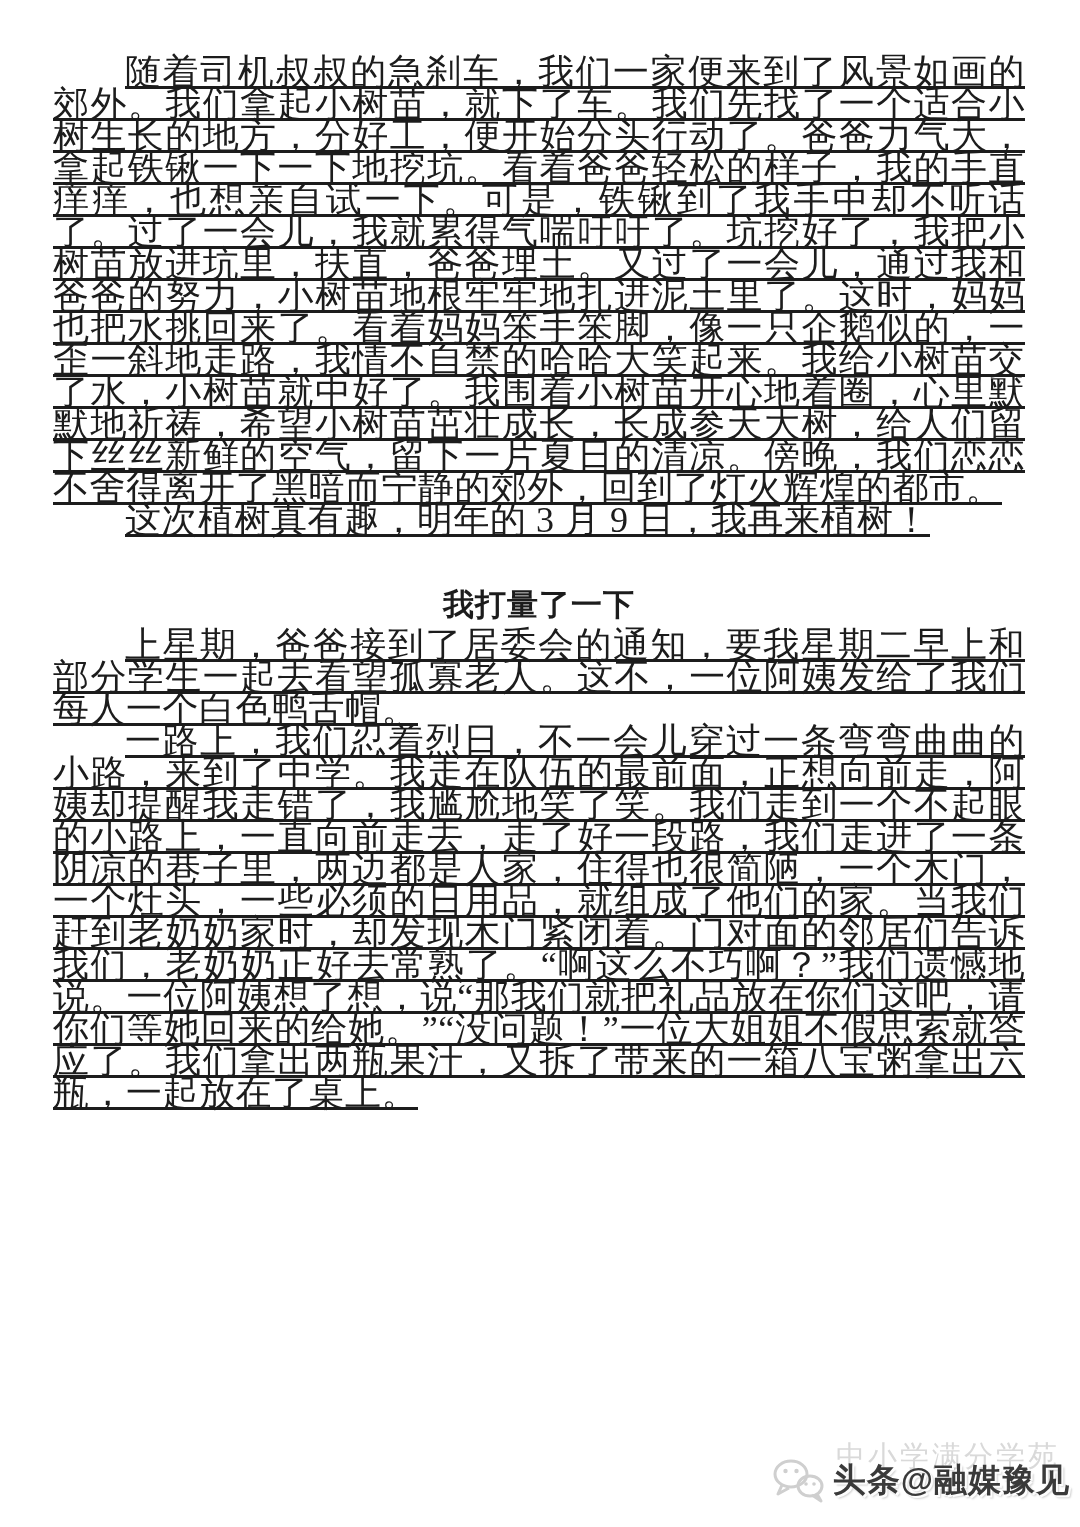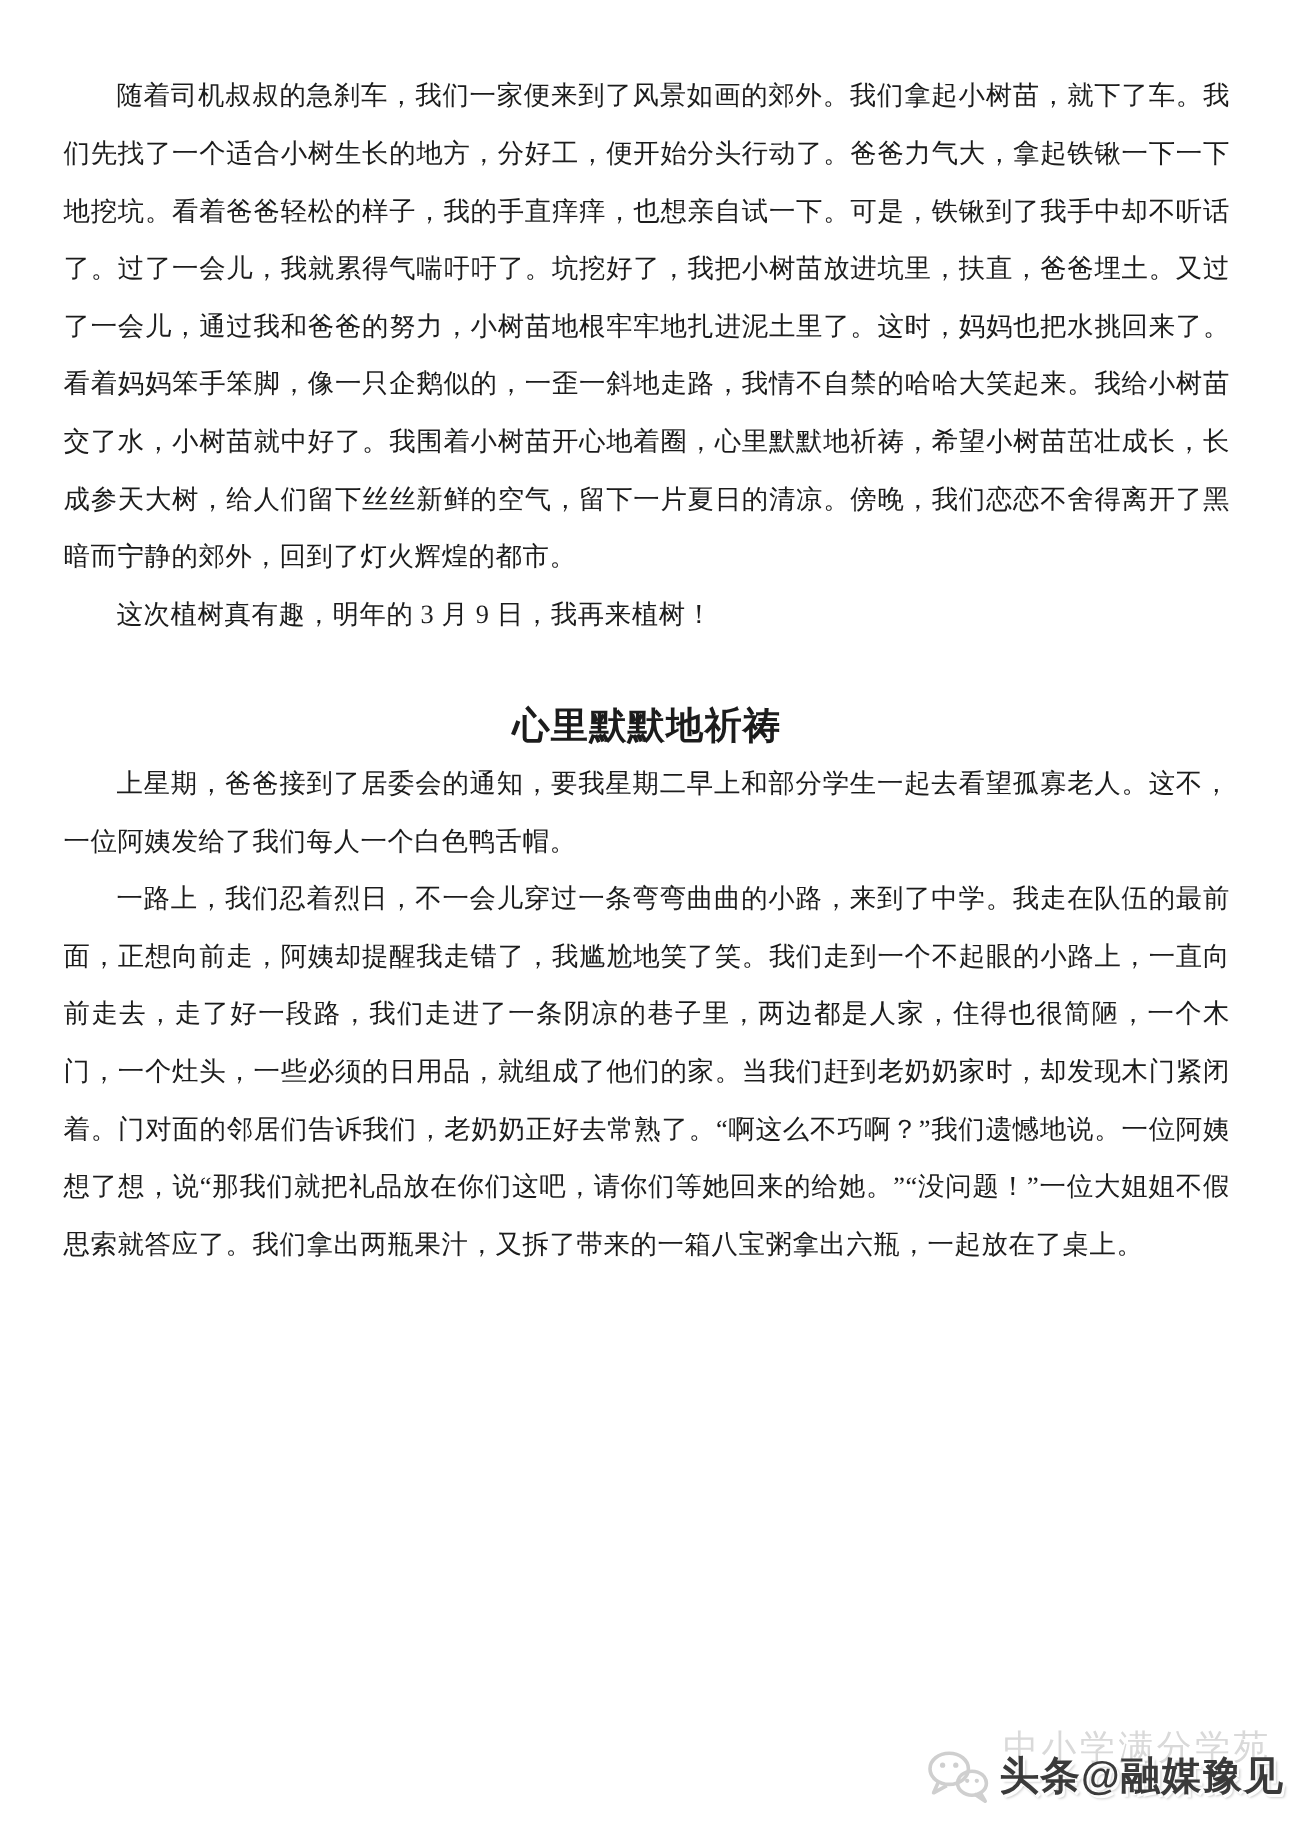--- a/index.html
+++ b/index.html
@@ -17,26 +17,27 @@
     color: #1c1c1c;
   }
   .content {
     position: absolute;
     left: 53px;
     right: 55px;
     top: 56px;
   }
   .body-para {
     margin: 0;
-    font-size: 22px;
-    line-height: 48px;
+    font-size: 36px;
+    line-height: 32px;
     text-align: justify;
     text-justify: inter-character;
     text-indent: 2em;
     letter-spacing: 0.5px;
+    text-decoration: underline;
   }
   .essay-title {
     margin: 45px 0 0 0;
     font-size: 31px;
     line-height: 47.6px;
     font-weight: 700;
     text-align: center;
     letter-spacing: 1px;
   }
   
@@ -84,21 +85,21 @@
 </head>
 <body>
 
 <div class="page">
   <div class="content">
 
     <p class="body-para">随着司机叔叔的急刹车，我们一家便来到了风景如画的郊外。我们拿起小树苗，就下了车。我们先找了一个适合小树生长的地方，分好工，便开始分头行动了。爸爸力气大，拿起铁锹一下一下地挖坑。看着爸爸轻松的样子，我的手直痒痒，也想亲自试一下。可是，铁锹到了我手中却不听话了。过了一会儿，我就累得气喘吁吁了。坑挖好了，我把小树苗放进坑里，扶直，爸爸埋土。又过了一会儿，通过我和爸爸的努力，小树苗地根牢牢地扎进泥土里了。这时，妈妈也把水挑回来了。看着妈妈笨手笨脚，像一只企鹅似的，一歪一斜地走路，我情不自禁的哈哈大笑起来。我给小树苗交了水，小树苗就中好了。我围着小树苗开心地着圈，心里默默地祈祷，希望小树苗茁壮成长，长成参天大树，给人们留下丝丝新鲜的空气，留下一片夏日的清凉。傍晚，我们恋恋不舍得离开了黑暗而宁静的郊外，回到了灯火辉煌的都市。</p>
 
     <p class="body-para">这次植树真有趣，明年的 3 月 9 日，我再来植树！</p>
 
-    <h2 class="essay-title">心里默默地祈祷</h2>
+    <h2 class="essay-title">我打量了一下</h2>
 
     <p class="body-para">上星期，爸爸接到了居委会的通知，要我星期二早上和部分学生一起去看望孤寡老人。这不，一位阿姨发给了我们每人一个白色鸭舌帽。</p>
 
 
     <p class="body-para">一路上，我们忍着烈日，不一会儿穿过一条弯弯曲曲的小路，来到了中学。我走在队伍的最前面，正想向前走，阿姨却提醒我走错了，我尴尬地笑了笑。我们走到一个不起眼的小路上，一直向前走去，走了好一段路，我们走进了一条阴凉的巷子里，两边都是人家，住得也很简陋，一个木门，一个灶头，一些必须的日用品，就组成了他们的家。当我们赶到老奶奶家时，却发现木门紧闭着。门对面的邻居们告诉我们，老奶奶正好去常熟了。“啊这么不巧啊？”我们遗憾地说。一位阿姨想了想，说“那我们就把礼品放在你们这吧，请你们等她回来的给她。”“没问题！”一位大姐姐不假思索就答应了。我们拿出两瓶果汁，又拆了带来的一箱八宝粥拿出六瓶，一起放在了桌上。</p>
 
   </div>
 
   <div class="watermark">
     <span class="wm-faint">中小学满分学苑</span>

